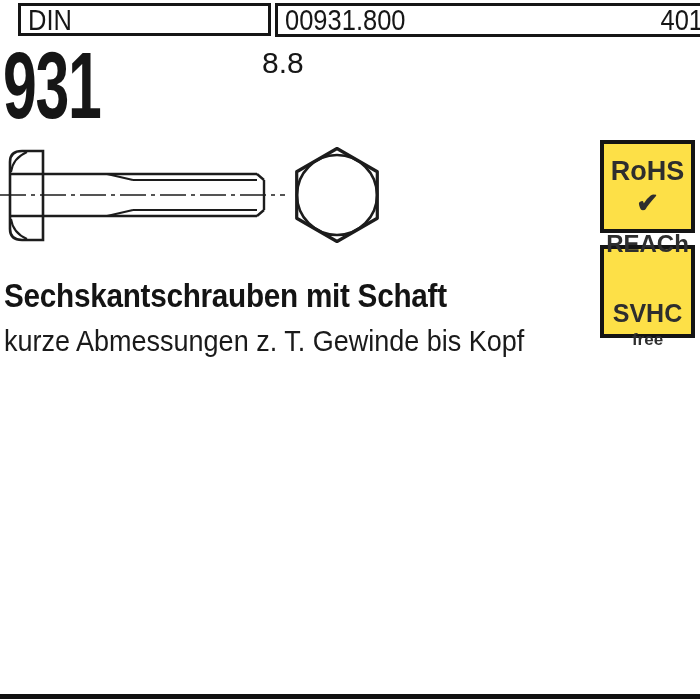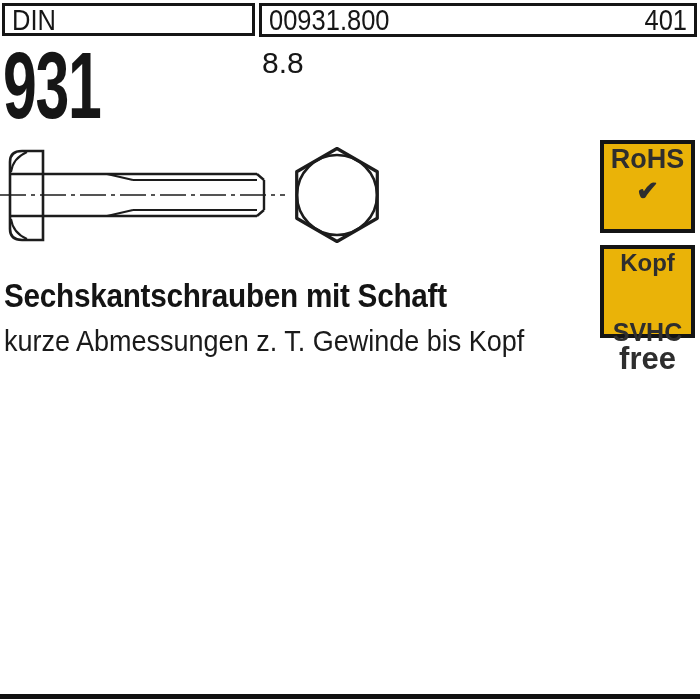--- a/index.html
+++ b/index.html
@@ -2,49 +2,49 @@
 <html><head>
 <meta charset="utf-8">
 <style>
   html,body{margin:0;padding:0;background:#fff;}
   .page{
     position:relative;width:700px;height:700px;background:#ffffff;
     font-family:"Liberation Sans",sans-serif;overflow:hidden;color:#111;
   }
   .box{
     position:absolute;box-sizing:border-box;border:3px solid #151515;
-    display:flex;align-items:center;background:#fff;
+    display:flex;align-items:center;background:#fff;margin-left:16px;
   }
   .box-din{left:2px;top:3px;width:253px;height:33px;padding-left:7px;}
   .box-art{left:259px;top:3px;width:438px;height:33px;justify-content:space-between;padding:14px 7px;}
   .hdr-text{
     font-size:30px;line-height:1;display:inline-block;
     transform:scaleX(0.85);transform-origin:left center;white-space:nowrap;color:#161616;
   }
   .hdr-text.right{transform-origin:right center;}
   .din-number{
     position:absolute;left:3px;top:38px;font-size:95px;font-weight:bold;line-height:1;
     transform:scaleX(0.64);transform-origin:left top;color:#161616;letter-spacing:-2px;white-space:nowrap;
   }
   .strength{
     position:absolute;left:262px;top:46px;font-size:30px;font-weight:normal;color:#161616;
   }
   .drawing{position:absolute;left:0;top:140px;}
   .badge{
-    position:absolute;box-sizing:border-box;border:4px solid #141414;background:#eab308;
-    display:flex;flex-direction:column;align-items:center;
+    position:absolute;box-sizing:border-box;border:4px solid #141414;background:#fde047;
+    display:flex;flex-direction:column;align-items:center;justify-content:center;
     text-align:center;color:#2e2e2e;font-weight:bold;
   }
   .badge-rohs{left:600px;top:140px;width:95px;height:93px;}
   .badge-rohs .lbl{font-size:27px;line-height:30px;}
   .badge-rohs .chk{font-size:27px;line-height:30px;margin-top:2px;}
   .badge-reach{left:600px;top:245px;width:95px;height:93px;}
   .badge-reach .l1{font-size:24px;line-height:27px;}
   .badge-reach .l2{font-size:25px;line-height:28px;margin-top:42px;}
-  .badge-reach .l3{font-size:31px;line-height:26px;}
+  .badge-reach .l3{font-size:17px;line-height:26px;}
   .title{
     position:absolute;left:4px;top:277px;font-size:33px;font-weight:bold;color:#141414;
     transform:scaleX(0.9);transform-origin:left top;white-space:nowrap;letter-spacing:-0.3px;
   }
   .subtitle{
     position:absolute;left:4px;top:324px;font-size:30px;color:#1a1a1a;
     transform:scaleX(0.9);transform-origin:left top;white-space:nowrap;
   }
   .bottom-bar{position:absolute;left:0;top:694px;width:700px;height:5px;background:#101010;}
   svg .ln{stroke:#1c1c1c;fill:none;}
@@ -87,21 +87,21 @@
       <polygon class="ln" stroke-width="3.2" stroke-linejoin="round" points="337,8.5 377.3,31.75 377.3,78.25 337,101.5 296.7,78.25 296.7,31.75"></polygon>
       <circle class="ln" cx="337" cy="55" r="40" stroke-width="2.6"></circle>
     </g>
   </svg>
 
   <div class="badge badge-rohs">
     <span class="lbl">RoHS</span>
     <span class="chk">✔</span>
   </div>
   <div class="badge badge-reach">
-    <span class="l1">Kopf</span>
+    <span class="l1">REACh</span>
     <span class="l2">SVHC</span>
     <span class="l3">free</span>
   </div>
 
   <div class="title">Sechskantschrauben mit Schaft</div>
   <div class="subtitle">kurze Abmessungen z. T. Gewinde bis Kopf</div>
 
   <div class="bottom-bar"></div>
 
 </div>

